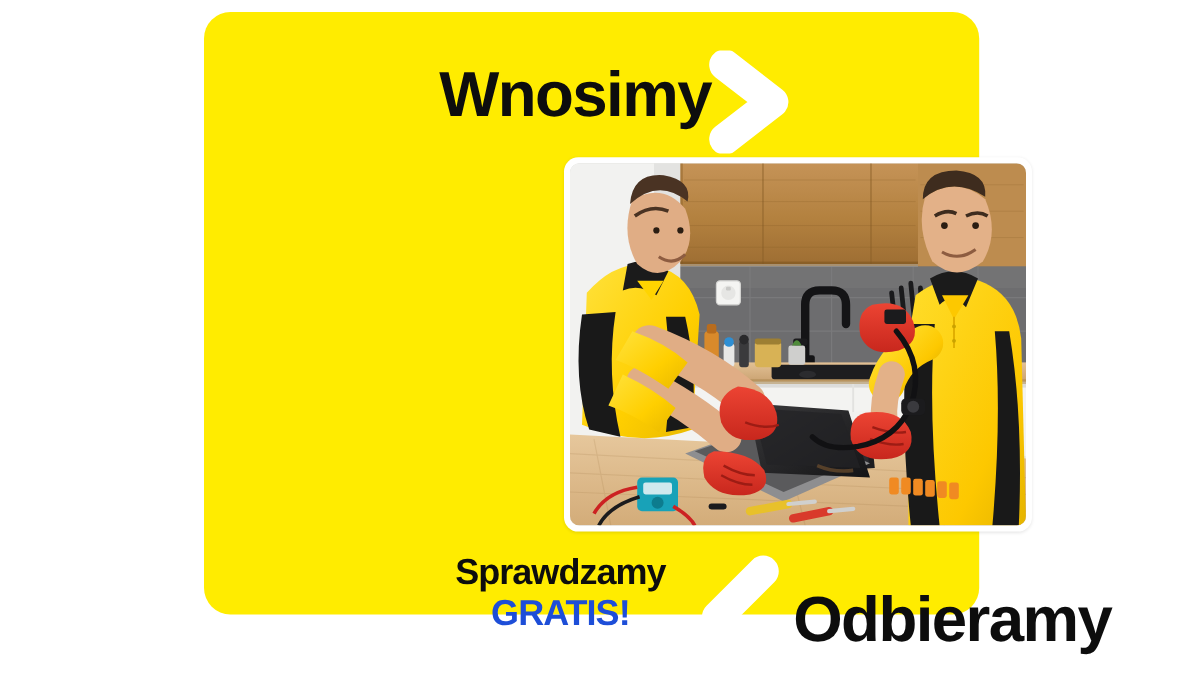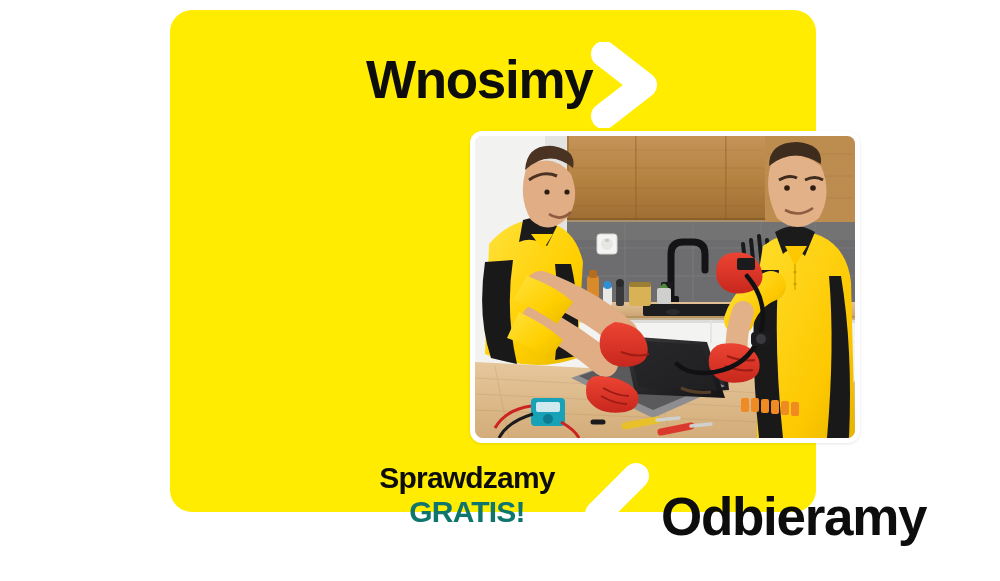--- a/index.html
+++ b/index.html
@@ -49,21 +49,21 @@
     position:absolute;
     left:186px; top:451px;
     width:222px;
     text-align:center;
     color:#0d0d0d;
     font-weight:bold;
     font-size:30px;
     line-height:1.12;
     letter-spacing:-0.8px;
   }
-  .pickup-block .free{ color:#0f766e; }
+  .pickup-block .free{ color:#1d4ed8; }
 
   
   .chev{position:absolute;}
   .chev svg{display:block;}
 
   #chev-right{ left:420px; top:32px; width:70px; height:86px; }
   #chev-down { left:700px; top:252px; width:86px; height:70px; }
   #chev-left { left:412px; top:452px; width:70px; height:104px; }
 
   

